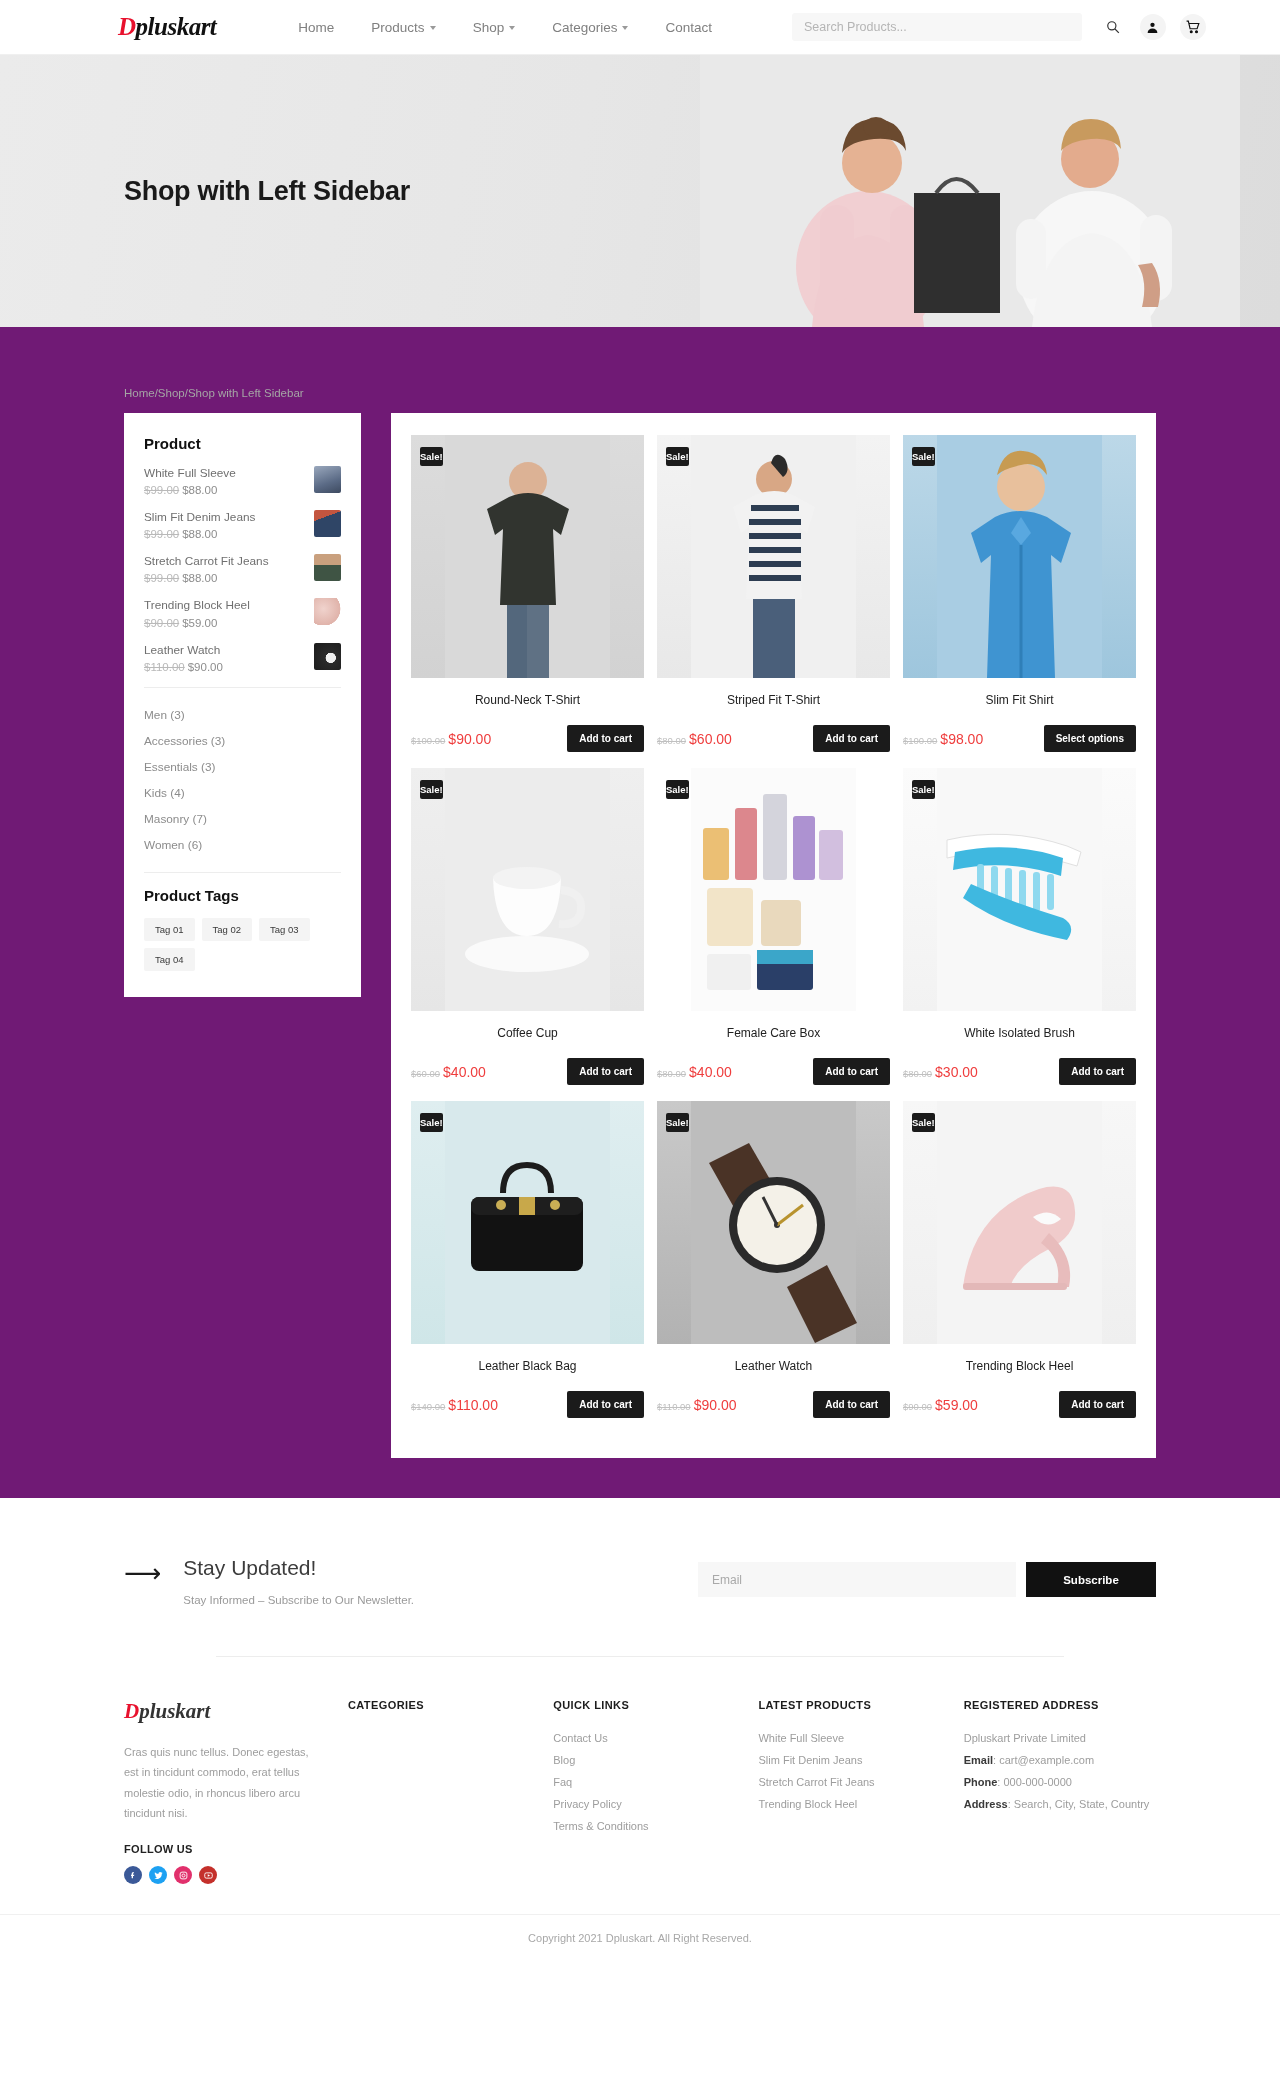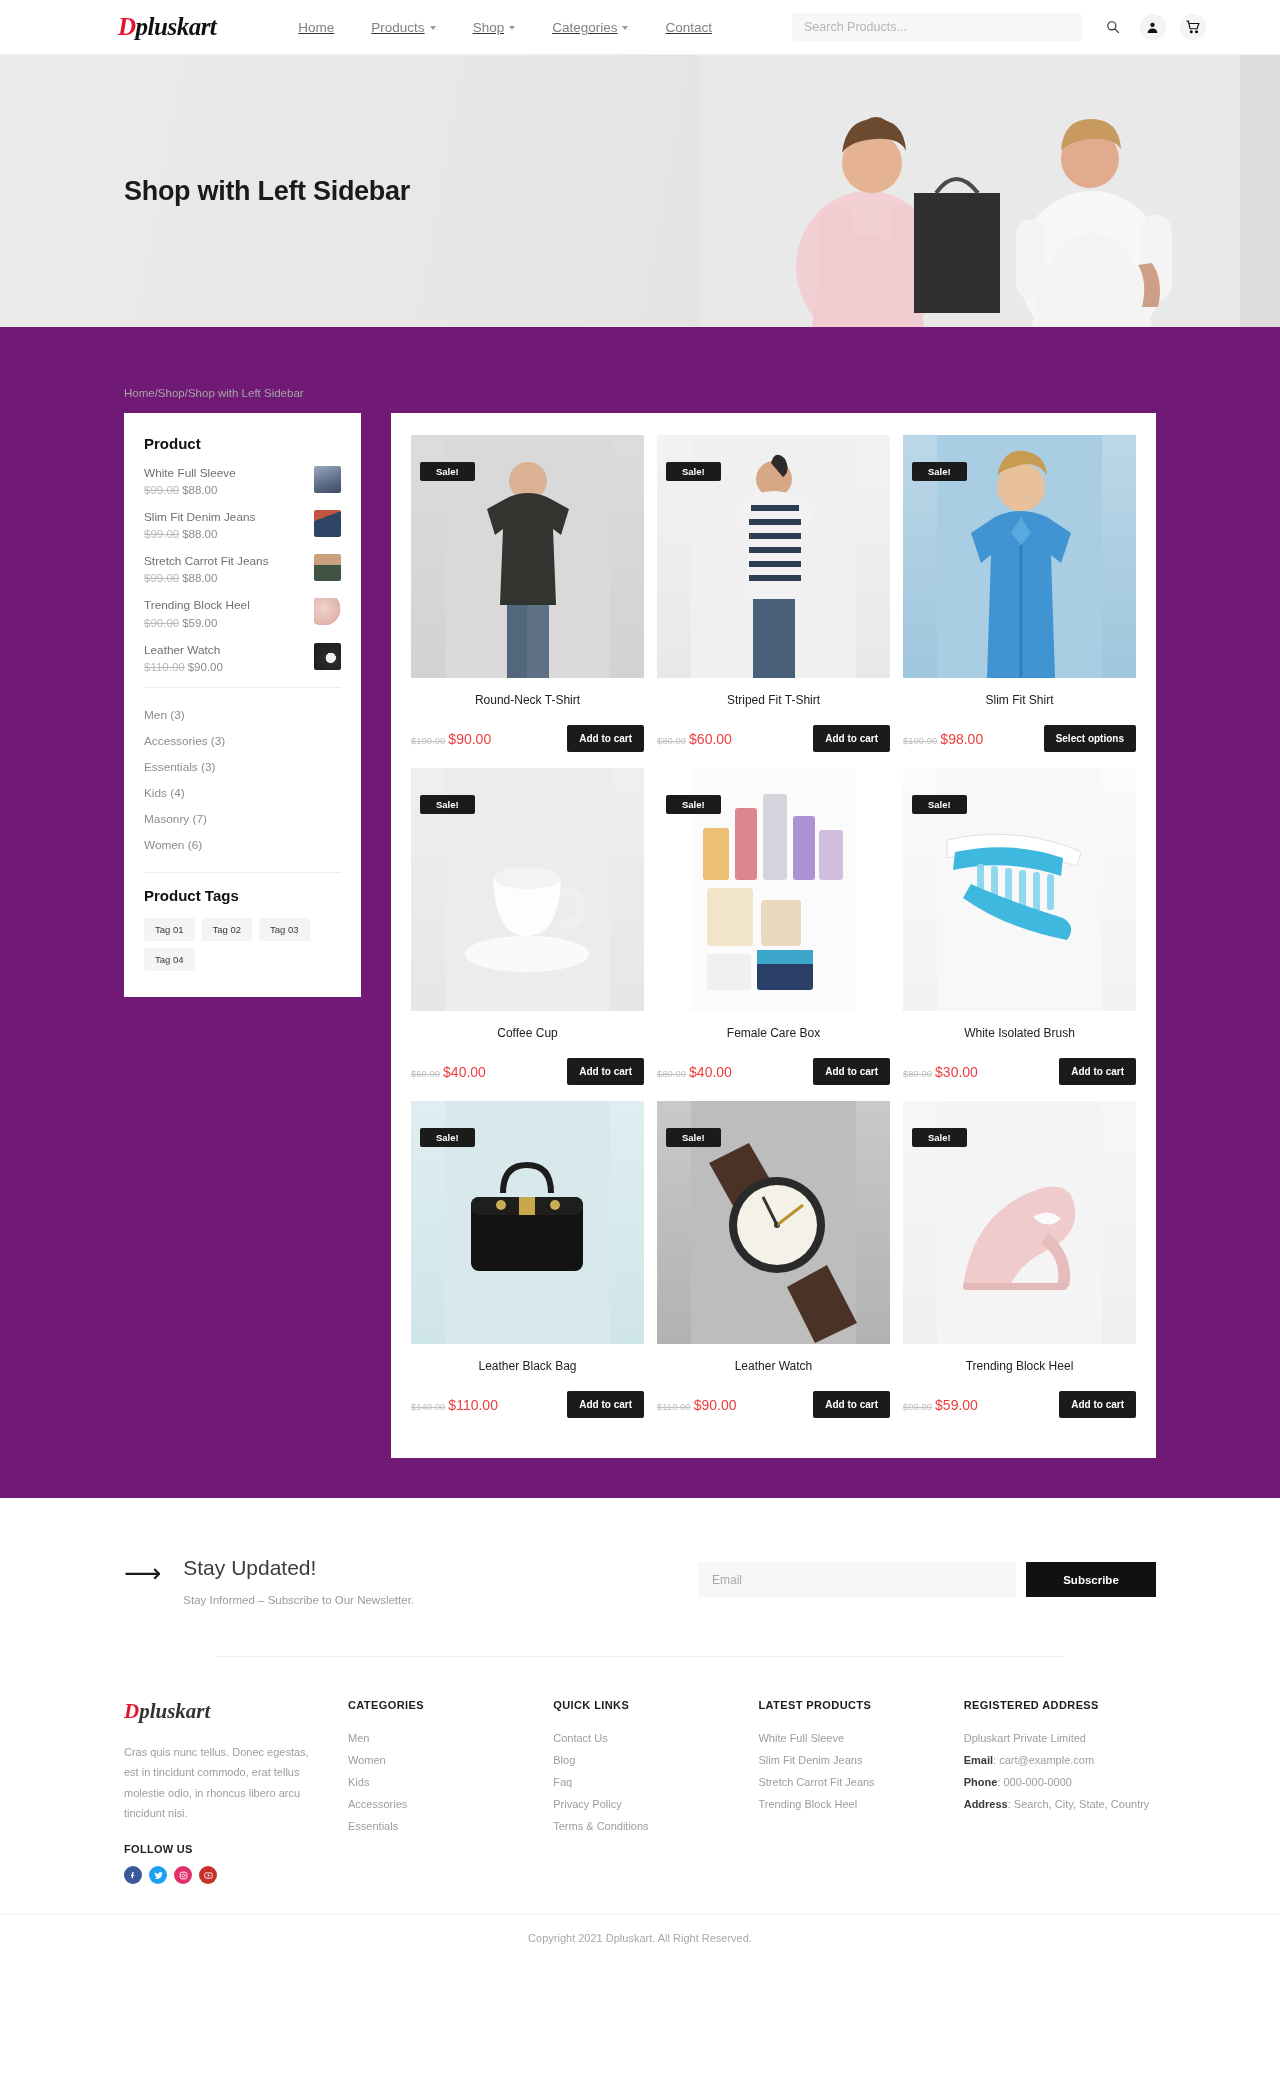--- a/index.html
+++ b/index.html
@@ -30,21 +30,20 @@
     white-space: nowrap;
   }
   .logo .d { color: #e8112d; }
   .logo .rest { color: #111; }
 
   .nav {
     display: flex;
     align-items: center;
     margin-left: 82px;
     gap: 37px;
-    text-decoration: underline;
   }
   .nav-item {
     font-size: 13.5px;
     color: #808080;
     display: flex;
     align-items: center;
     gap: 5px;
     cursor: pointer;
     white-space: nowrap;
   }
@@ -216,26 +215,26 @@
   }
   .card { position: relative; }
   .card-img {
     height: 243px;
     background-size: cover;
     background-position: center top;
     position: relative;
   }
   .sale-badge {
     position: absolute;
-    left: 9px; top: 27px;
+    left: 9px; top: 12px;
     background: #1b1b1b;
     color: #fff;
     font-size: 9.5px;
     font-weight: bold;
-    padding: 4px 16px;
+    padding: 4px 0;
     border-radius: 2px;
     z-index: 4;
   }
   .card-title {
     text-align: center;
     font-size: 12px;
     color: #222;
     margin: 15px 0 0;
     font-weight: 500;
   }
@@ -776,27 +775,20 @@
             <svg width="9" height="9" viewBox="0 0 24 24" fill="#fff">
               <path d="M10 15.5l6-3.5-6-3.5z"></path>
               <rect x="2" y="5" width="20" height="14" rx="4" fill="none" stroke="#fff" stroke-width="2.4"></rect>
             </svg>
           </span>
       </div>
     </div>
 
     <div class="fcol">
       <div class="fcol-head">CATEGORIES</div>
-      <ul>
-        <li>Men</li>
-        <li>Women</li>
-        <li>Kids</li>
-        <li>Accessories</li>
-        <li>Essentials</li>
-      </ul>
     </div>
 
     <div class="fcol">
       <div class="fcol-head">QUICK LINKS</div>
       <ul>
         <li>Contact Us</li>
         <li>Blog</li>
         <li>Faq</li>
         <li>Privacy Policy</li>
         <li>Terms &amp; Conditions</li>

